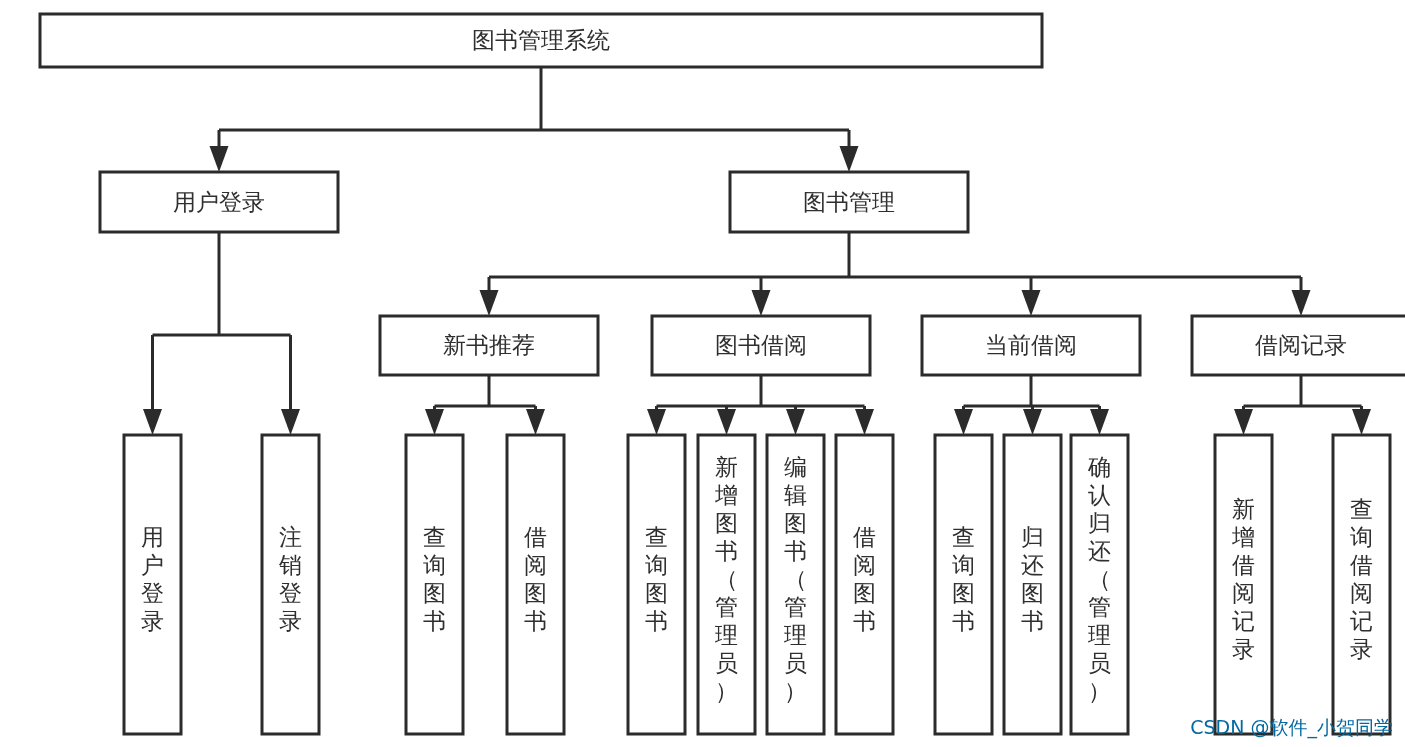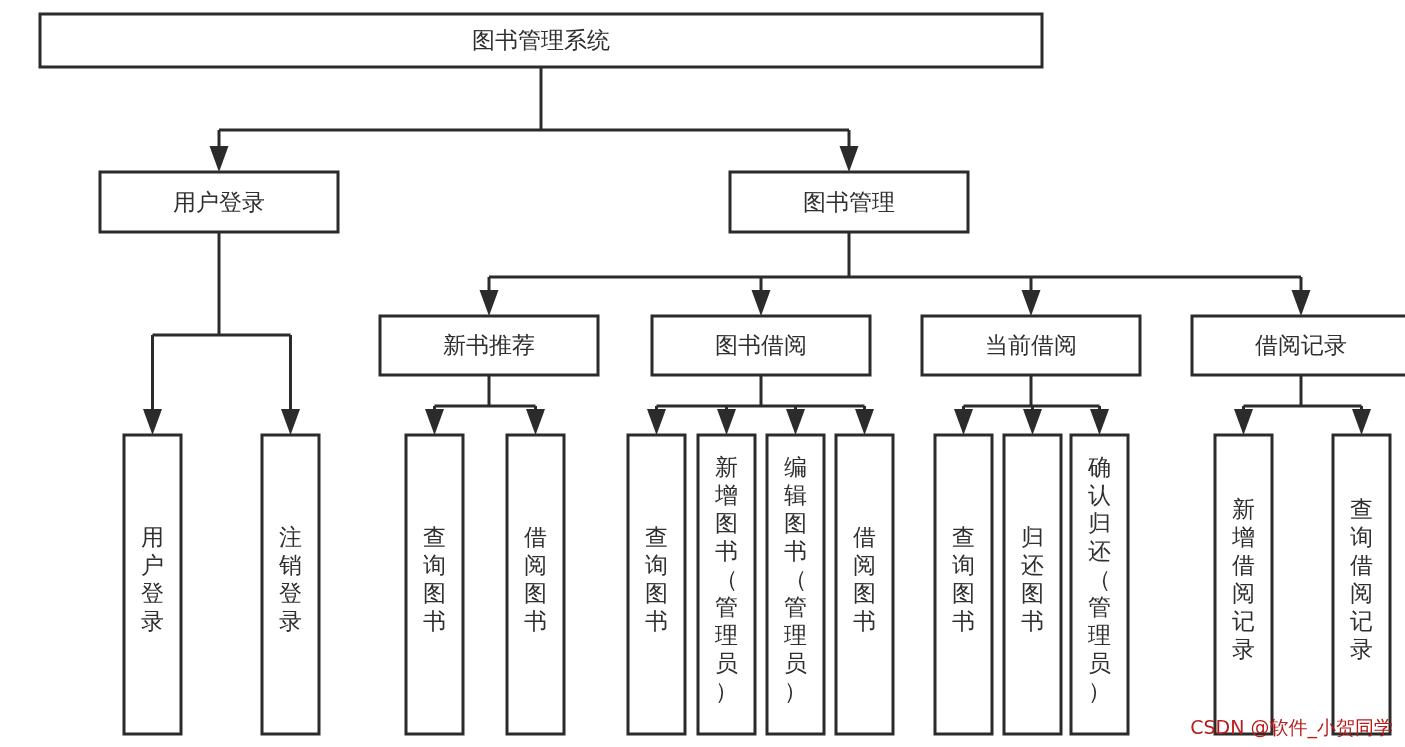--- a/index.html
+++ b/index.html
@@ -48,21 +48,21 @@
     stroke-linecap: butt;
   }
   .arrow-head {
     fill: #2b2b2b;
     stroke: none;
   }
   .watermark-text {
     position: absolute;
     right: 12px;
     bottom: 6px;
-    color: #b91c1c;
+    color: #0369a1;
     font-size: 19px;
     font-family: "DejaVu Sans", "Liberation Sans", sans-serif;
     white-space: nowrap;
     user-select: none;
   }
 </style>
 </head>
 <body>
 
 <div id="diagram-root">

